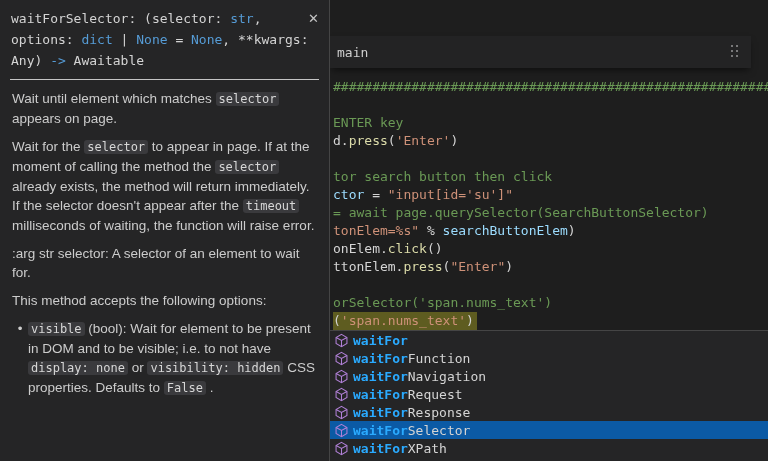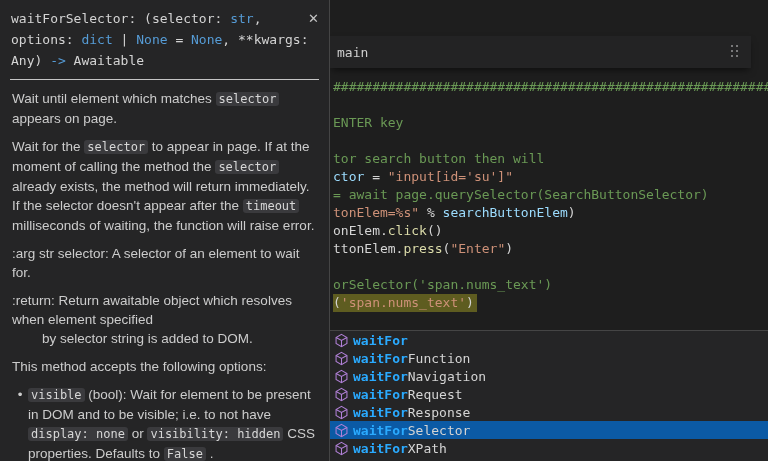--- a/index.html
+++ b/index.html
@@ -93,22 +93,23 @@
         <span class="dot"></span>
         <span class="dot"></span>
         <span class="dot"></span>
         <span class="dot"></span>
     </span>
   </div>
   <div id="code-area">
       <div class="code-line"><span class="tok-comment">######################################################################</span></div>
       <div class="code-line"></div>
       <div class="code-line"><span class="tok-comment">ENTER key</span></div>
+      <div class="code-line"><span class="tok-plain">d.</span><span class="tok-func">press</span><span class="tok-plain">(</span><span class="tok-string">'Enter'</span><span class="tok-plain">)</span></div>
       <div class="code-line"></div>
-      <div class="code-line"><span class="tok-comment">tor search button then will</span></div>
+      <div class="code-line"><span class="tok-comment">tor search button then click</span></div>
       <div class="code-line"><span class="tok-var">ctor</span><span class="tok-plain"> = </span><span class="tok-string">"input[id='su']"</span></div>
       <div class="code-line"><span class="tok-comment">= await page.querySelector(SearchButtonSelector)</span></div>
       <div class="code-line"><span class="tok-string">tonElem=%s"</span><span class="tok-plain"> % </span><span class="tok-var">searchButtonElem</span><span class="tok-plain">)</span></div>
       <div class="code-line"><span class="tok-plain">onElem.</span><span class="tok-func">click</span><span class="tok-plain">()</span></div>
       <div class="code-line"><span class="tok-plain">ttonElem.</span><span class="tok-func">press</span><span class="tok-plain">(</span><span class="tok-string">"Enter"</span><span class="tok-plain">)</span></div>
       <div class="code-line"></div>
       <div class="code-line"><span class="tok-comment">orSelector('span.nums_text')</span></div>
       <div class="code-line"><span class="hl-band"><span class="tok-plain">(</span><span class="tok-string">'span.nums_text'</span><span class="tok-plain">)</span></span></div>
     </div>
   <div id="suggest-list">
@@ -172,20 +173,19 @@
 </div>
 
 <aside id="hover-panel">
   <span id="close-btn">✕</span>
   <div id="sig"><div><span class="tok-plain">waitForSelector: (selector: </span><span class="tok-type">str</span><span class="tok-plain">,</span></div><div><span class="tok-plain">options: </span><span class="tok-type">dict</span><span class="tok-plain"> | </span><span class="tok-type">None</span><span class="tok-plain"> = </span><span class="tok-type">None</span><span class="tok-plain">, **kwargs:</span></div><div><span class="tok-plain">Any) </span><span class="tok-type">-&gt;</span><span class="tok-plain"> Awaitable</span></div></div>
   <div class="divider"></div>
   <div id="doc-body">
       <p class="doc-para"><span>Wait until element which matches </span><span class="chip">selector</span><span> appears on page.</span></p>
       <p class="doc-para"><span>Wait for the </span><span class="chip">selector</span><span> to appear in page. If at the moment of calling the method the </span><span class="chip">selector</span><span> already exists, the method will return immediately. If the selector doesn't appear after the </span><span class="chip">timeout</span><span> milliseconds of waiting, the function will raise error.</span></p>
       <p class="doc-para"><span>:arg str selector: A selector of an element to wait for.</span></p>
-      <p class="doc-para"><span>:return: Return awaitable object which resolves when element specified</span><span class="doc-indent">by selector string is added to DOM.</span></p>
       <p class="doc-para"><span>This method accepts the following options:</span></p>
       <div class="bullet-row">
         <span class="bullet-dot">•</span>
         <span class="bullet-content"><span class="chip">visible</span><span> (bool): Wait for element to be present in DOM and to be visible; i.e. to not have </span><span class="chip">display: none</span><span> or </span><span class="chip">visibility: hidden</span><span> CSS properties. Defaults to </span><span class="chip">False</span><span> .</span></span>
       </div>
     </div>
 </aside>
 
 </body></html>

